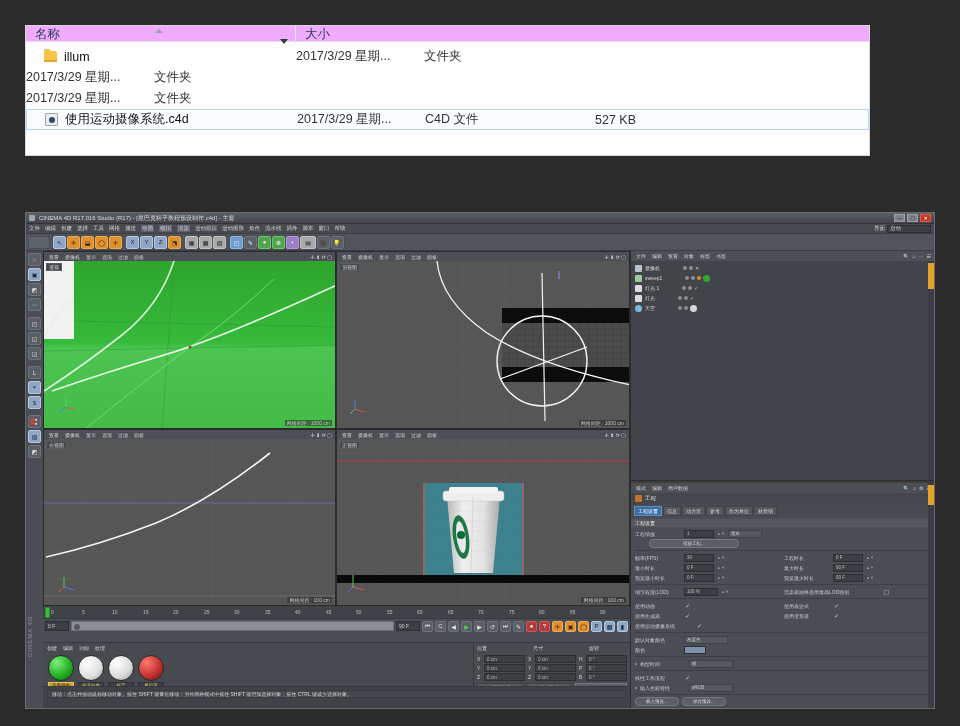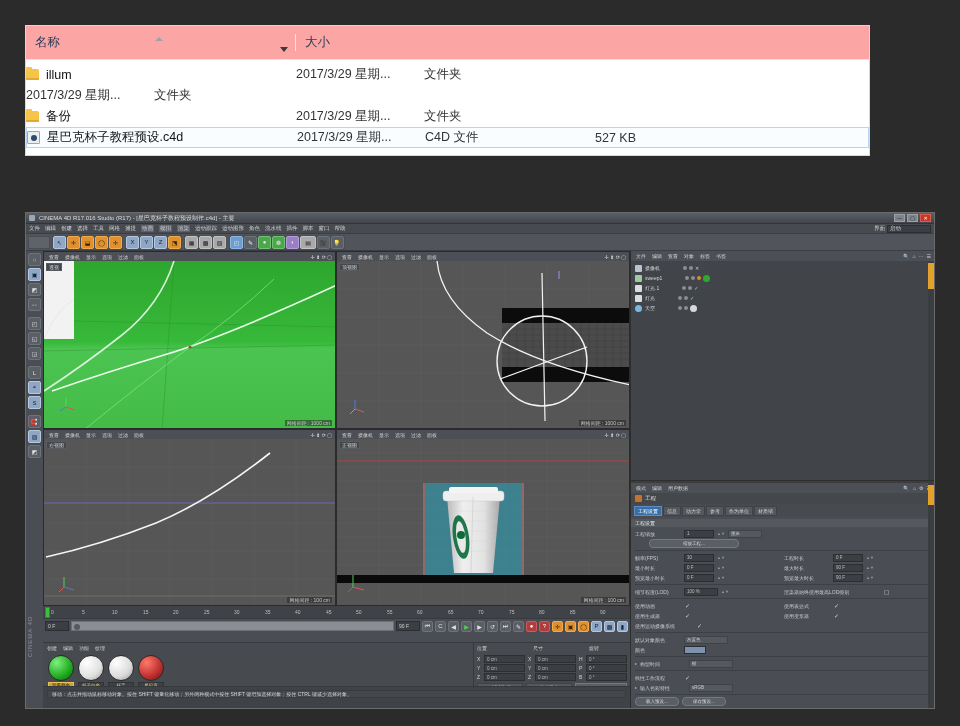--- a/index.html
+++ b/index.html
@@ -7,22 +7,22 @@
     width:960px; height:726px; background:#2b2b2b; overflow:hidden;
     font-family:"Liberation Sans","DejaVu Sans",sans-serif;
   }
 
   
   #explorer {
     position:absolute; left:25px; top:25px; width:845px; height:131px;
     background:#ffffff; border:1px solid #d9d9d9;
   }
   #explorer-head {
-    display:flex; height:34px; background:#fca5a5;
-    border-bottom:1px solid #e5e5e5; align-items:center;
+    display:flex; height:16px; background:#f0abfc;
+    border-bottom:1px solid #e5e5e5; align-items:flex-start;
   }
   #explorer-head .col {
     display:flex; align-items:center; padding:0 9px;
     font-size:12.5px; color:#2b3c57; border-right:1px solid #e8e8e8;
     position:relative;
   }
   #explorer-head .col.name { width:270px; }
   #explorer-head .col.date { width:128px; }
   #explorer-head .col.type { width:120px; }
   #explorer-head .col.size { width:100px; border-right:none; }
@@ -32,21 +32,21 @@
     border-bottom:4px solid #9aa4b0;
   }
   .hdr-drop {
     position:absolute; right:7px; top:13px; width:0;height:0;
     border-left:4px solid transparent; border-right:4px solid transparent;
     border-top:5px solid #3a3a3a;
   }
   #explorer-rows { padding-top:4px; }
   .frow { display:flex; height:21px; align-items:center; font-size:12.5px; color:#111; }
   .frow.selected { border:1px solid #b7d5f0; background:#fafdff; }
-  .frow .c-name { width:270px; display:flex; align-items:center; gap:7px; }
+  .frow .c-name { width:270px; display:flex; align-items:center; padding-left:18px; gap:7px; }
   .frow .c-date { width:128px; color:#333; }
   .frow .c-type { width:120px; color:#333; }
   .frow .c-size { width:100px; color:#333; text-align:right; padding-right:9px; }
   .ic-folder {
     width:13px;height:11px; background:#f6c34b; border-radius:1px 2px 1px 1px;
     position:relative; flex:0 0 auto; box-shadow:inset 0 -2px 0 #e2a92f;
   }
   .ic-folder:before{
     content:""; position:absolute; left:0; top:-2px; width:6px;height:2px;
     background:#f6c34b; border-radius:1px 1px 0 0;
@@ -253,32 +253,28 @@
       <div class="c-date">2017/3/29 星期...</div>
       <div class="c-type">文件夹</div>
       <div class="c-size"></div>
     </div>
     <div class="frow">
       <div class="c-date">2017/3/29 星期...</div>
       <div class="c-type">文件夹</div>
       <div class="c-size"></div>
     </div>
     <div class="frow">
-      <div class="c-name">
-        <span class="ic-folder"></span>
-        <span>备份</span>
-      </div>
       <div class="c-date">2017/3/29 星期...</div>
       <div class="c-type">文件夹</div>
       <div class="c-size"></div>
     </div>
     <div class="frow selected">
       <div class="c-name">
         <span class="ic-c4d"></span>
-        <span>星巴克杯子教程预设.c4d</span>
+        <span>使用运动摄像系统.c4d</span>
       </div>
       <div class="c-date">2017/3/29 星期...</div>
       <div class="c-type">C4D 文件</div>
       <div class="c-size">527 KB</div>
     </div>
   </div>
 </div>
 
 <div id="c4d">
 

